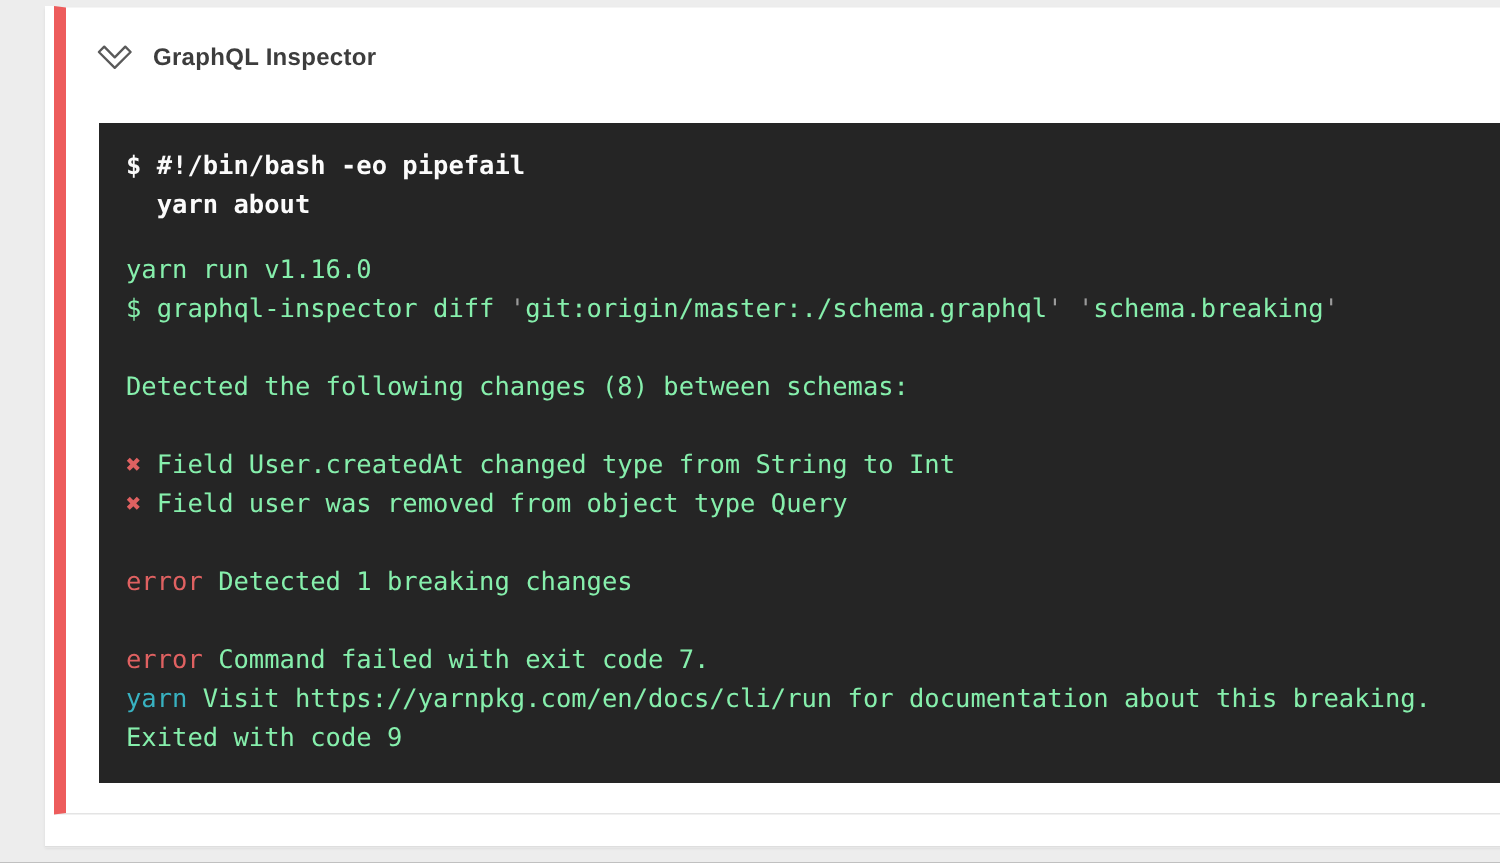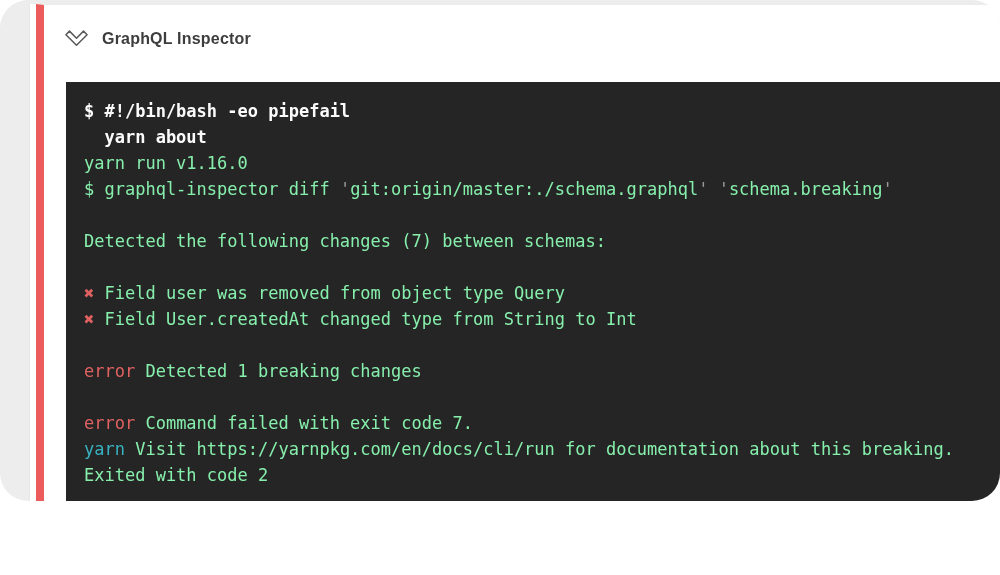--- a/index.html
+++ b/index.html
@@ -4,25 +4,24 @@
 <style>
   html,body{margin:0;padding:0;}
   :root{
     --accent-red:#ed5c5c;
     --error-red:#df6161;
     --info-cyan:#38b2c1;
     --terminal-bg:#252525;
   }
   .page{
     position:relative;
-    width:1000px;height:501px;
+    width:1000px;height:575px;
     background:#ededed;
     overflow:hidden;
     font-family:"Liberation Sans",sans-serif;
-    border-radius:28px;
   }
   .card{
     position:absolute;
     left:30px;top:4px;
     width:980px;height:560px;
     background:#ffffff;
     border-bottom:1px solid #dedede;
     box-shadow:0 1px 2px rgba(0,0,0,0.08);
   }
   .step-row{
@@ -58,21 +57,21 @@
     box-sizing:border-box;
     background:var(--terminal-bg);
     padding:16px 18px;
     font-family:"DejaVu Sans Mono","Liberation Mono",monospace;
     font-size:17px;
     line-height:26px;
     color:#e3e3e3;
     overflow:hidden;
   }
   .tline{white-space:pre;}
-  .cmd-block{}
+  .cmd-block{margin-bottom:17px;}
   .cmd-block .tline{font-weight:bold;color:#fbfbfb;}
   .t-plain{color:#86efac;}
   .t-red{color:var(--error-red);}
   .t-cyan{color:var(--info-cyan);}
   .t-dim{color:#9a9a9a;}
 </style>
 </head>
 <body>
 
 <div class="page">
@@ -88,28 +87,28 @@
 
       <div class="terminal">
         <div class="cmd-block">
             <div class="tline">$ #!/bin/bash -eo pipefail</div>
             <div class="tline">  yarn about</div>
           </div>
         <div>
             <div class="tline"><span class="t-plain">yarn run v1.16.0</span></div>
             <div class="tline"><span class="t-plain">$ graphql-inspector diff </span><span class="t-dim">'</span><span class="t-plain">git:origin/master:./schema.graphql</span><span class="t-dim">'</span><span class="t-plain"> </span><span class="t-dim">'</span><span class="t-plain">schema.breaking</span><span class="t-dim">'</span></div>
             <div class="tline">&nbsp;</div>
-            <div class="tline"><span class="t-plain">Detected the following changes (7) between schemas:</span></div>
+            <div class="tline"><span class="t-plain">Detected the following changes (8) between schemas:</span></div>
             <div class="tline">&nbsp;</div>
+            <div class="tline"><span class="t-red">✖</span><span class="t-plain"> Field User.createdAt changed type from String to Int</span></div>
             <div class="tline"><span class="t-red">✖</span><span class="t-plain"> Field user was removed from object type Query</span></div>
-            <div class="tline"><span class="t-red">✖</span><span class="t-plain"> Field User.createdAt changed type from String to Int</span></div>
             <div class="tline">&nbsp;</div>
             <div class="tline"><span class="t-red">error</span><span class="t-plain"> Detected 1 breaking changes</span></div>
             <div class="tline">&nbsp;</div>
             <div class="tline"><span class="t-red">error</span><span class="t-plain"> Command failed with exit code 7.</span></div>
             <div class="tline"><span class="t-cyan">yarn</span><span class="t-plain"> Visit https://yarnpkg.com/en/docs/cli/run for documentation about this breaking.</span></div>
-            <div class="tline"><span class="t-plain">Exited with code 2</span></div>
+            <div class="tline"><span class="t-plain">Exited with code 9</span></div>
           </div>
       </div>
 
     </div>
   </div>
 </div>
 
 </body></html>

